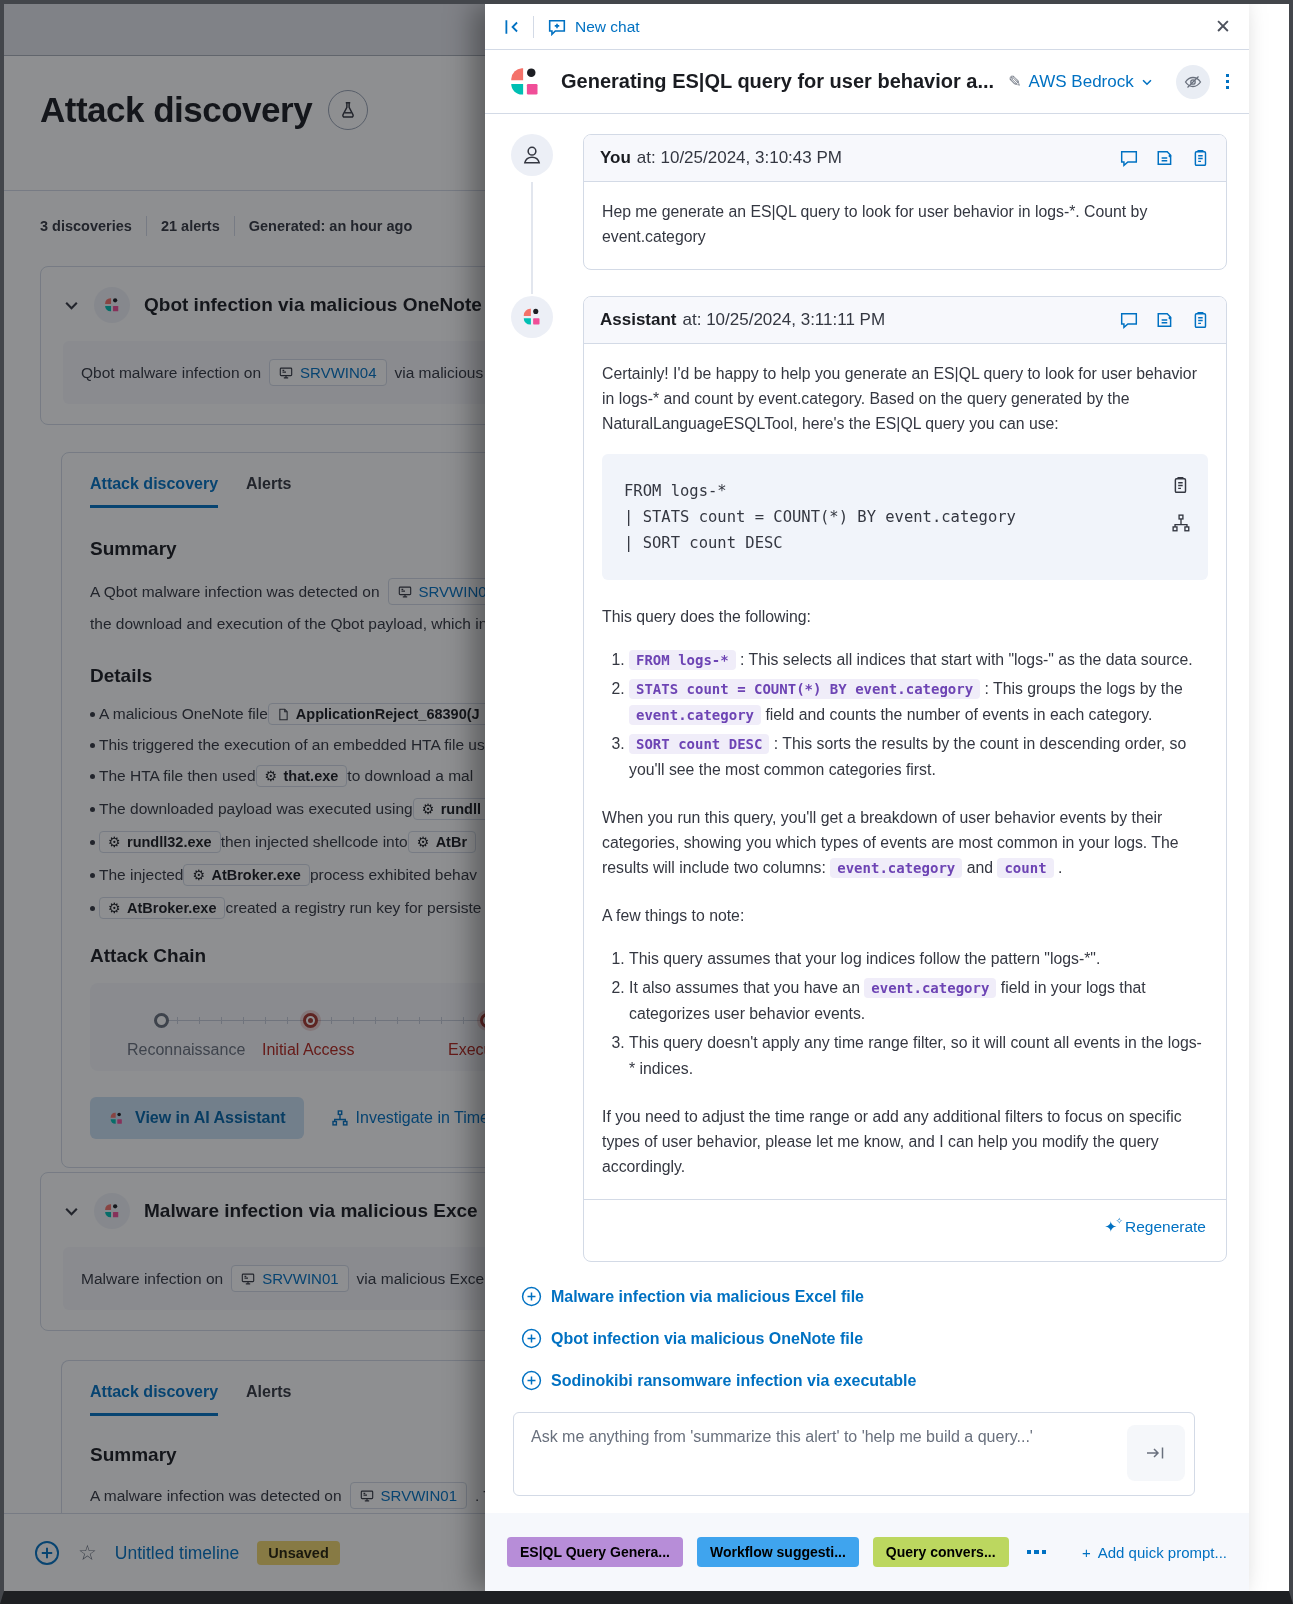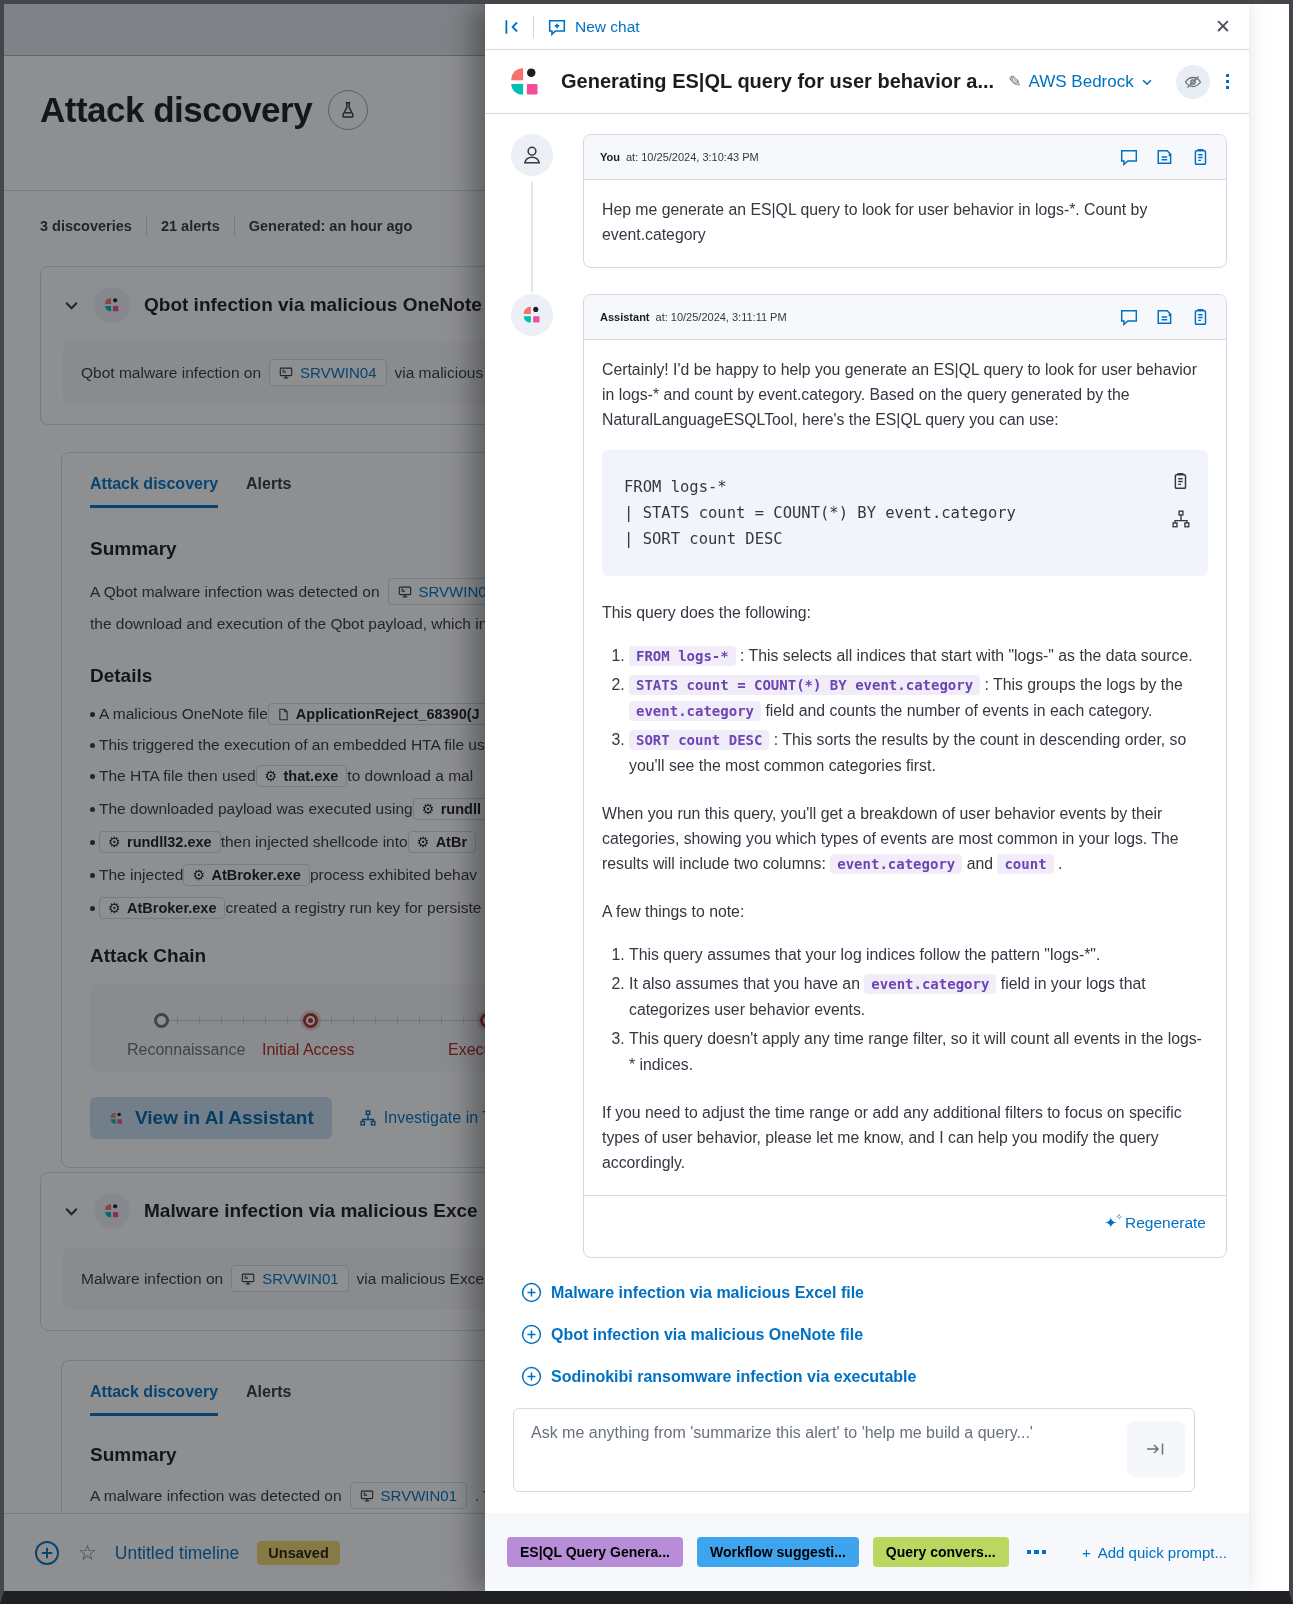--- a/index.html
+++ b/index.html
@@ -55,21 +55,21 @@
   .chain-node { position:absolute; top:30px; width:15px; height:15px; border-radius:50%; background:#fff; }
   .chain-node.gray { border:3.5px solid #69707d; }
   .chain-node.red { border:3.5px solid #a4362e; box-shadow:0 0 0 3px rgba(189,39,30,0.18); }
   .chain-node.red::after { content:""; position:absolute; inset:2px; border-radius:50%; background:#a4362e; }
   .chain-label { position:absolute; top:58px; font-size:16px; }
   .chain-label.gray { color:#69707d; }
   .chain-label.red { color:#b4251d; }
 
   .actions-row { margin-top:26px; display:flex; align-items:center; gap:28px; }
   .view-ai-btn { display:inline-flex; align-items:center; gap:10px; background:#cbe0f3; color:#0064a8;
-    font-weight:700; font-size:19px; border:none; border-radius:6px; height:42px; padding:0 18px; }
+    font-weight:700; font-size:16px; border:none; border-radius:6px; height:42px; padding:0 18px; }
   .inv-link { display:inline-flex; align-items:center; gap:8px; color:#0071c2; font-size:16px; white-space:nowrap; }
 
   .timeline-bar { position:absolute; left:0; top:1509px; width:760px; height:79px; background:#fff;
     border-top:1px solid #d3dae6; display:flex; align-items:center; gap:18px; padding-left:30px; }
   .tl-title { color:#0071c2; font-size:17.5px; }
   .unsaved-badge { background:#f1d86f; color:#231f07; font-size:14.5px; font-weight:700;
     padding:4px 11px; border-radius:4px; }
 
   .dim-overlay { position:absolute; top:0; left:0; width:760px; height:100%;
     background:rgba(15,17,22,0.47); z-index:2; }
@@ -93,22 +93,22 @@
   .kebab { display:flex; flex-direction:column; gap:2.5px; margin-left:16px; }
   .kebab i { width:3.5px; height:3.5px; background:#0071c2; }
 
   .chat { flex:1; overflow:hidden; padding:20px 22px 0 26px; }
   .msg-row { display:flex; }
   .avatar-col { width:72px; flex:none; position:relative; }
   .avatar { width:42px; height:42px; border-radius:50%; background:#eceff6;
     display:flex; align-items:center; justify-content:center; }
   .conn-line { position:absolute; left:20px; top:48px; bottom:-24px; width:2px; background:#e2e6ee; }
   .msg-card { flex:1; border:1px solid #d3dae6; border-radius:8px; overflow:hidden; background:#fff; }
-  .msg-head { display:flex; align-items:center; background:#f7f8fc; border-bottom:1px solid #d3dae6;
-    padding:13px 16px; font-size:11px; color:#343741; }
+  .msg-head { display:flex; background:#f7f8fc; border-bottom:1px solid #d3dae6;
+    padding:13px 16px; font-size:17px; color:#343741; }
   .sender { font-weight:700; color:#1a1c21; }
   .msg-actions { margin-left:auto; display:flex; align-items:center; gap:18px; color:#0071c2; }
   .msg-body { padding:17px 18px 20px; font-size:15.8px; line-height:25px; color:#343741; }
   .icode { font-family:"DejaVu Sans Mono","Liberation Mono",monospace; font-size:14px; font-weight:700;
     color:#6d44b4; background:#f0edf9; border-radius:4px; padding:2px 7px; }
   .codeblock { position:relative; margin:18px 0 24px; background:#f1f4fa; border-radius:6px; padding:24px 22px; }
   .codeblock pre { font-family:"DejaVu Sans Mono","Liberation Mono",monospace; font-size:15.5px;
     line-height:26px; color:#343741; white-space:pre; }
   .code-icons { position:absolute; top:22px; right:18px; display:flex; flex-direction:column; gap:20px;
     align-items:center; color:#343741; }

